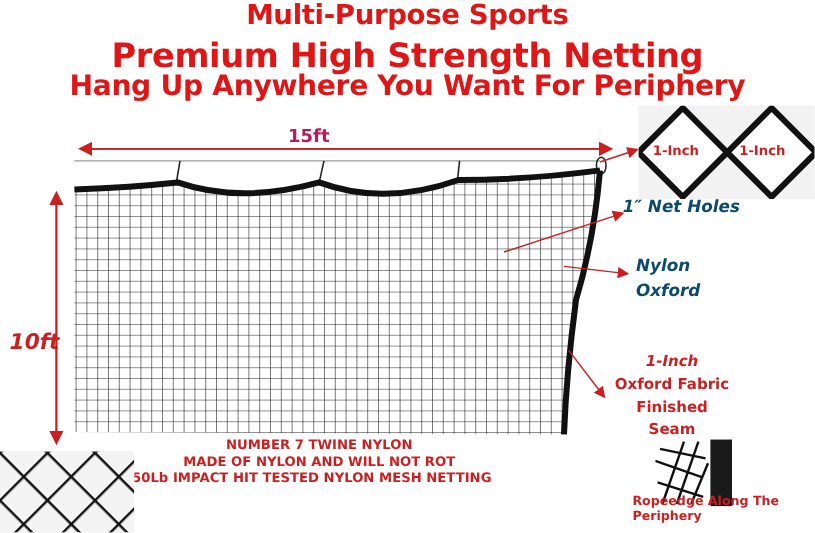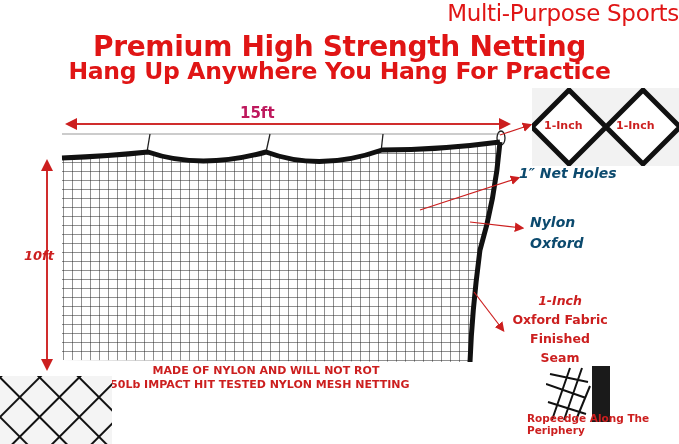--- a/index.html
+++ b/index.html
@@ -1,41 +1,41 @@
 <!DOCTYPE html>
 <html><head>
 <meta charset="utf-8">
 <style>
   html, body { margin:0; padding:0; background:#ffffff; }
   body { width:679px; height:444px; position:relative; overflow:hidden;
          font-family:"DejaVu Sans", "Liberation Sans", sans-serif; }
   .abs { position:absolute; }
-  .title1 { left:0; width:679px; top:0; text-align:right; font-size:23px; font-weight:normal; color:#e01515; letter-spacing:-0.3px; }
+  .title1 { left:0; width:679px; top:0; text-align:center; font-size:23px; font-weight:bold; color:#e01515; letter-spacing:-0.3px; }
   .title2 { left:0; width:679px; top:30px; text-align:center; font-size:28px; font-weight:bold; color:#e01515; letter-spacing:-0.3px; }
   .title3 { left:0; width:679px; top:57px; text-align:center; font-size:23.5px; font-weight:bold; color:#e01515; letter-spacing:-0.3px; }
   .dim-w { left:240px; top:104px; font-size:15px; font-weight:bold; color:#be185d; }
-  .dim-h { left:8px; top:248px; font-size:13px; font-weight:bold; font-style:italic; color:#cc1f1f;margin-left:16px; }
+  .dim-h { left:8px; top:275px; font-size:18px; font-weight:bold; font-style:italic; color:#cc1f1f; }
   .lbl { font-weight:bold; color:#cc1f1f; }
   .lbl-i { font-weight:bold; font-style:italic; color:#0c4a6e; }
   .callout-holes { left:519px; top:165px; font-size:14px; }
   .callout-nylon { left:530px; top:212px; font-size:14px; line-height:21px; }
   .callout-seam { left:510px; top:291px; font-size:12.5px; line-height:19px; text-align:center; width:100px; }
   .spec-list { left:116px; top:364px; width:300px; text-align:center; font-size:11px; line-height:14px; color:#cc1f1f; font-weight:bold; }
   .rope-label { left:486px; top:412px; font-size:10.5px; font-weight:bold; color:#cc1f1f;margin-left:41px; }
   .inch-box { left:532px; top:88px; width:147px; height:78px; overflow:hidden; background:#f2f2f2; }
   .inch-lbl { font-size:11px; font-weight:bold; color:#cc1f1f; }
   .mesh-swatch { left:0; top:376px; width:112px; height:68px; overflow:hidden; background:#f4f4f4; }
   .rope-swatch { left:546px; top:366px; width:72px; height:56px; overflow:hidden; }
 </style>
 </head>
 <body>
 
 <div class="abs title1">Multi-Purpose Sports</div>
 <div class="abs title2">Premium High Strength Netting</div>
-<div class="abs title3">Hang Up Anywhere You Hang For Practice</div>
+<div class="abs title3">Hang Up Anywhere You Want For Periphery</div>
 
 <svg class="abs" style="left:0;top:0" width="679" height="444">
   <defs>
     <pattern id="grid" width="9" height="9" patternUnits="userSpaceOnUse">
       <path d="M0 0 H9 M0 0 V9" stroke="#222" stroke-width="1" fill="none"></path>
     </pattern>
     <marker id="arr" markerWidth="8" markerHeight="8" refX="6" refY="4" orient="auto">
       <path d="M0 0 L8 4 L0 8 Z" fill="#cc1f1f"></path>
     </marker>
   </defs>
@@ -87,20 +87,21 @@
   <div>Nylon</div>
   <div>Oxford</div>
 </div>
 <div class="abs lbl callout-seam">
   <div style="font-style:italic">1-Inch</div>
   <div>Oxford Fabric</div>
   <div>Finished Seam</div>
 </div>
 
 <div class="abs spec-list">
+  <div>NUMBER 7 TWINE NYLON</div>
   <div>MADE OF NYLON AND WILL NOT ROT</div>
   <div style="white-space:nowrap;margin-left:-20px">150Lb IMPACT HIT TESTED NYLON MESH NETTING</div>
 </div>
 
 <div class="abs mesh-swatch">
   <svg width="112" height="68">
     <defs>
       <pattern id="dia" width="28" height="28" patternUnits="userSpaceOnUse" patternTransform="rotate(45)">
         <rect width="28" height="28" fill="#f4f4f4"></rect>
         <path d="M0 0 H28 M0 0 V28" stroke="#111" stroke-width="4"></path>

